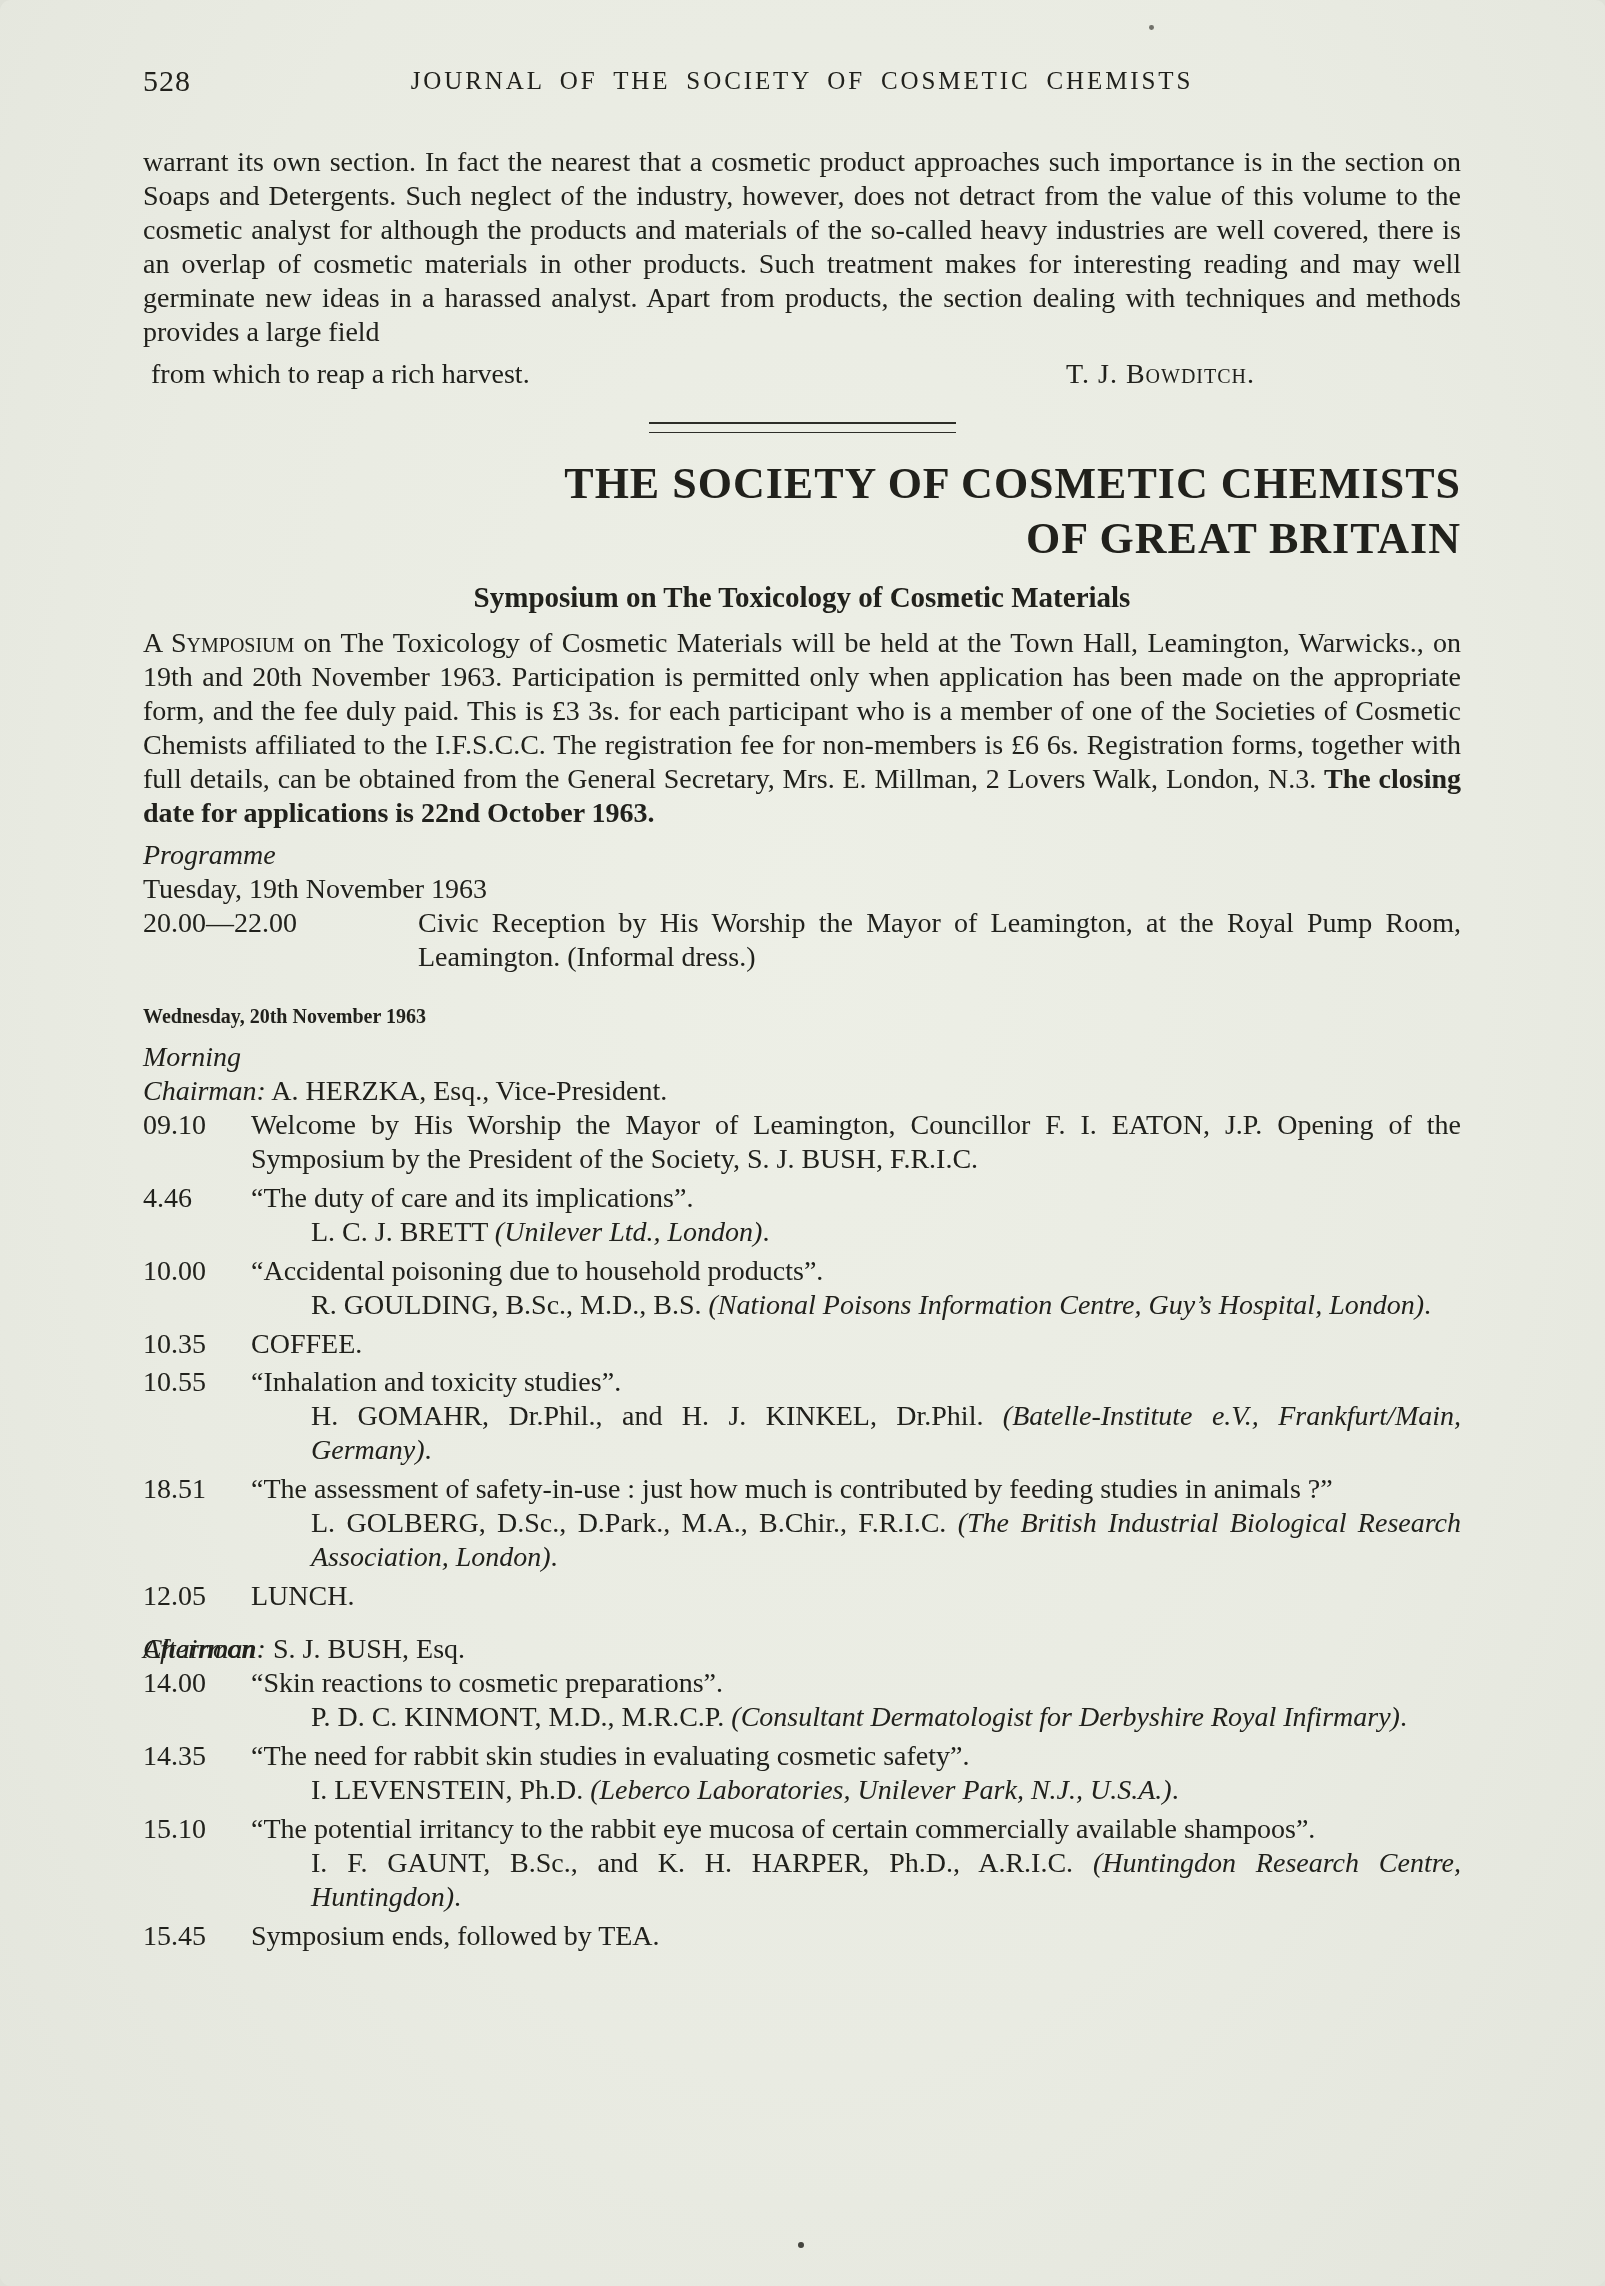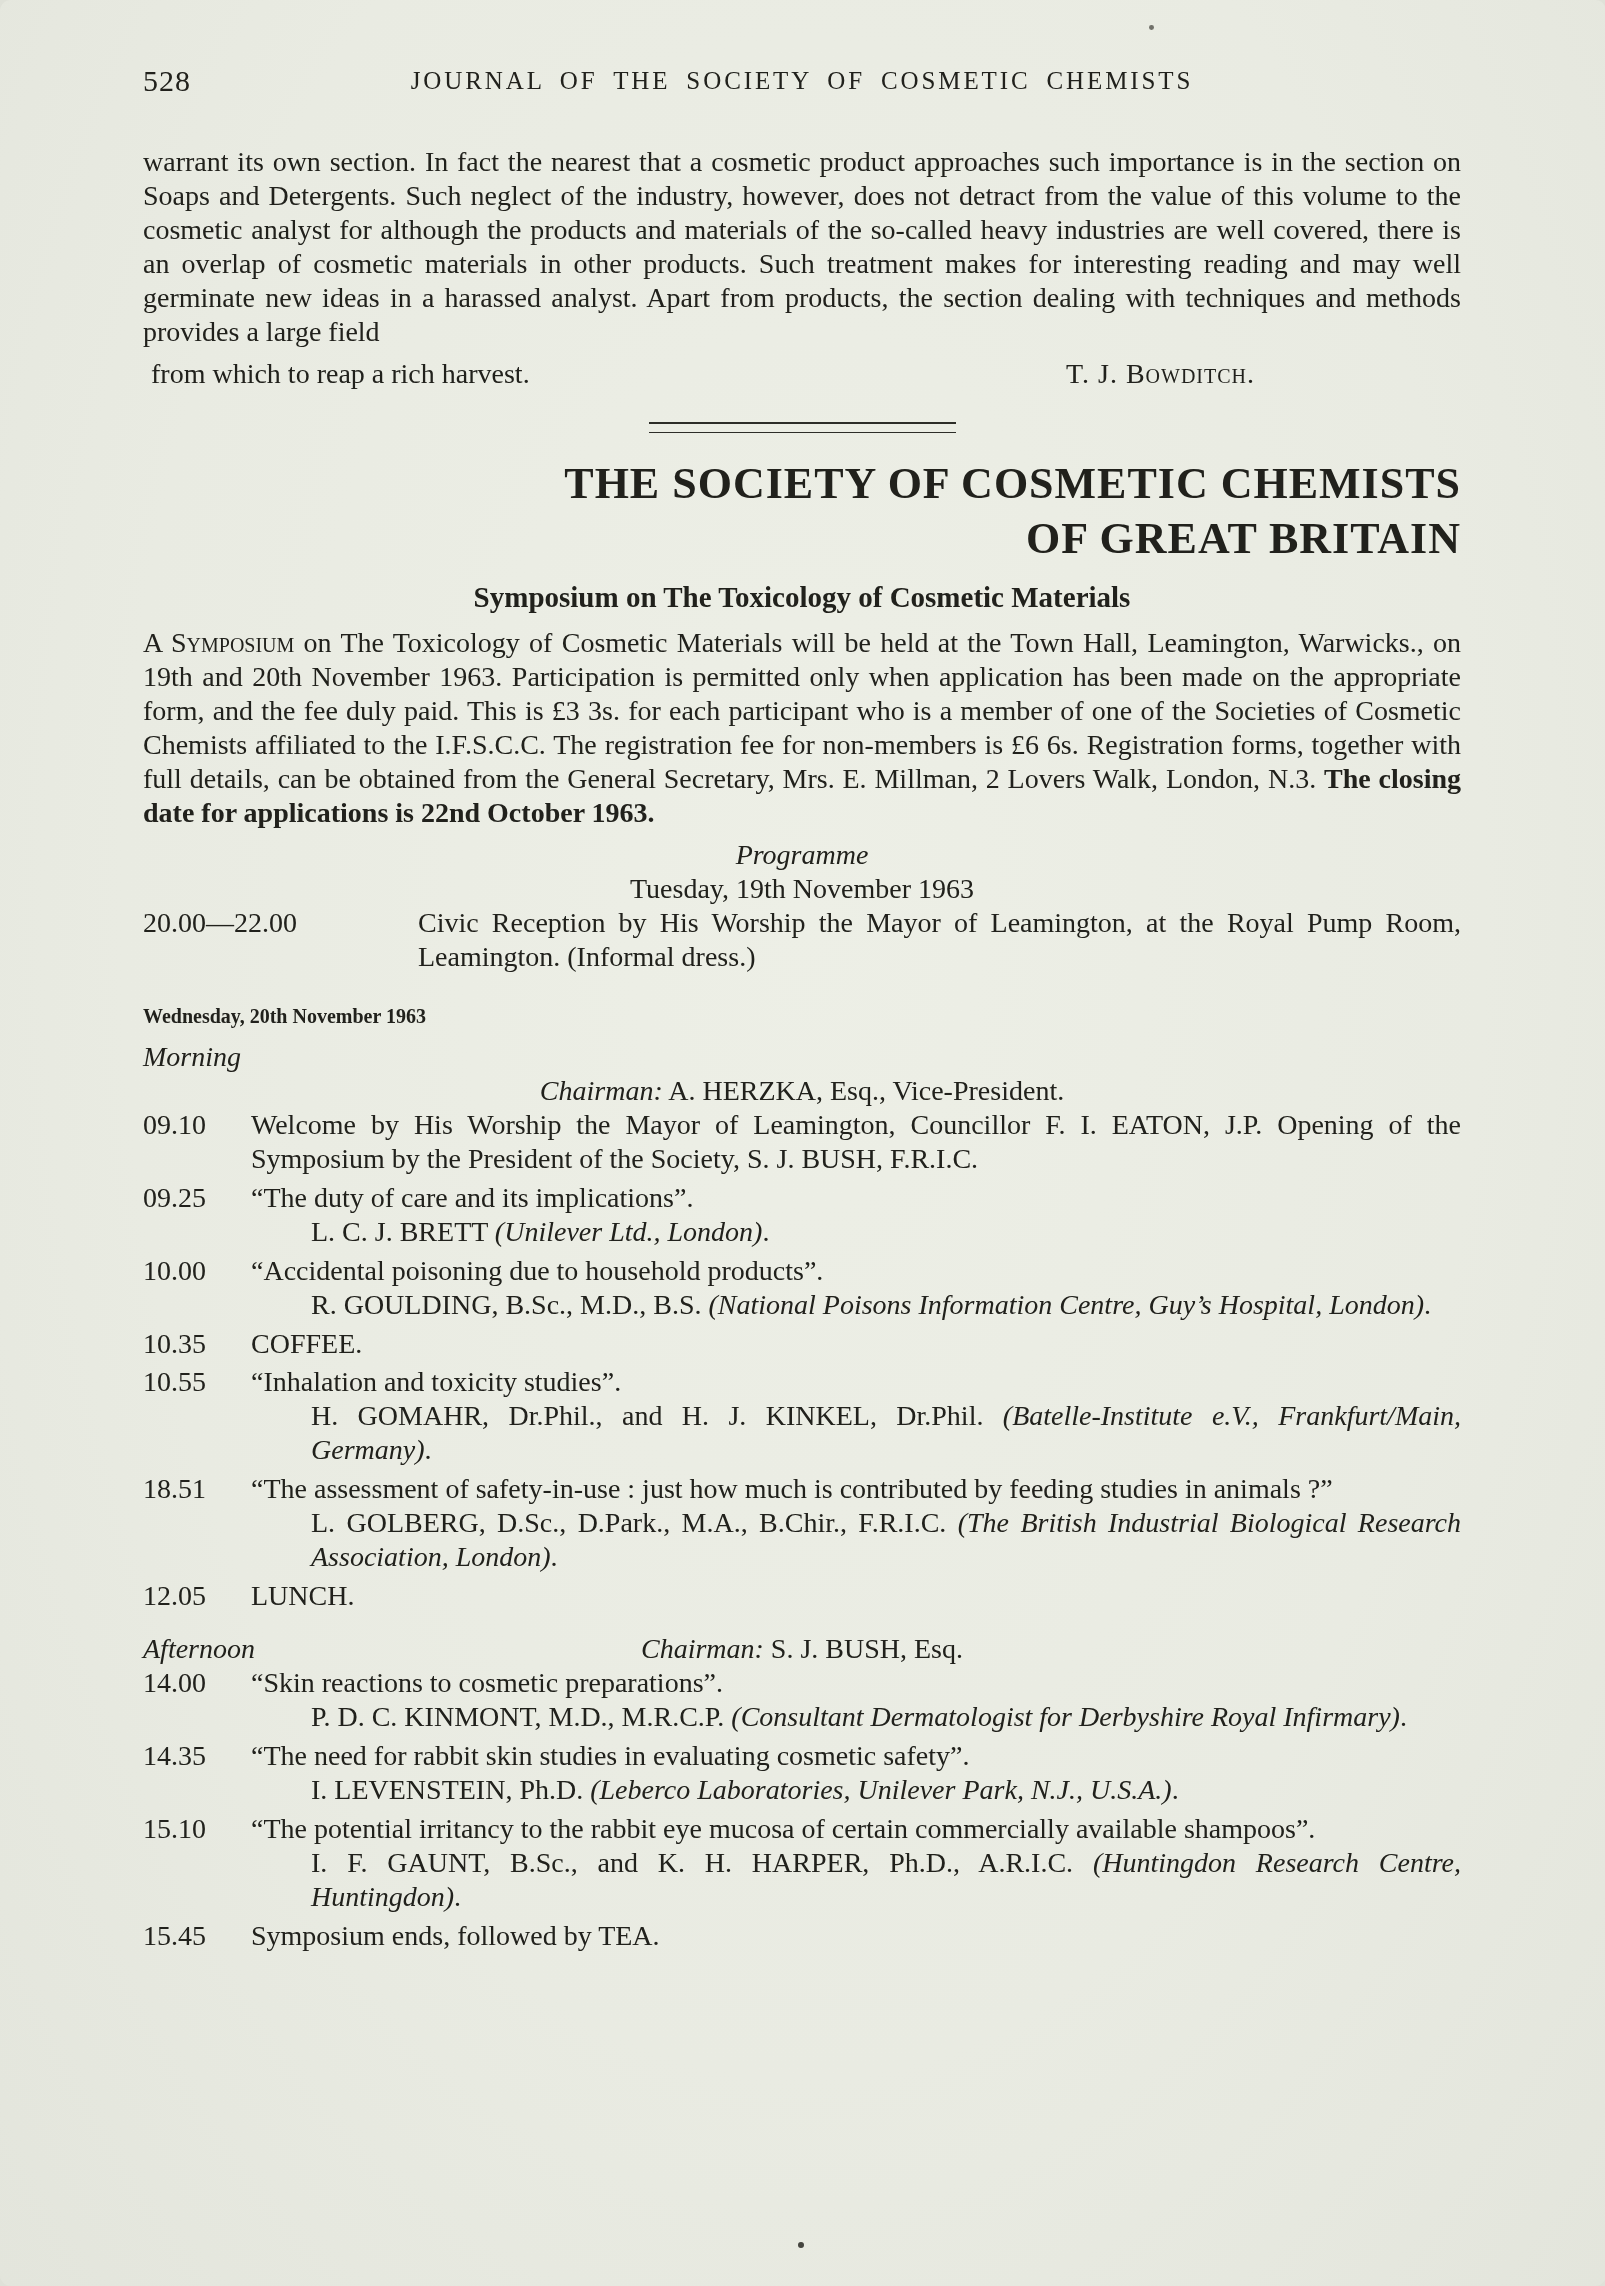--- a/index.html
+++ b/index.html
@@ -29,21 +29,21 @@
   .divider {
     width: 307px; height: 7.7px;
     margin: 31px auto 23px auto;
     border-top: 2.9px solid #2d2d28;
     border-bottom: 1.9px solid #2d2d28;
   }
 
   .title { text-align: right; font-weight: bold; font-size: 44px; line-height: 55px; letter-spacing: 1px; margin: 0; }
   .subtitle { text-align: center; font-weight: bold; font-size: 29px; line-height: 37px; margin: 13.5px 0 9.7px 0; }
 
-  .center { text-align: center; margin: 0; }
+  .center { margin: 0; }
   .wed-heading { text-align: left; font-weight: bold; font-size: 20px; margin: 25px 0 7.7px 0; }
   .programme-label { margin-top: 7.7px; }
   .side-label-row { position: relative; margin-top: 19.3px; }
   .side-label { position: absolute; left: 0; top: 0; font-style: italic; }
 
   .sched { position: relative; padding-left: 108px; margin: 0 0 4.8px 0; }
   .sched-wide { padding-left: 275px; }
   .sched .time { position: absolute; left: 0; top: 0; }
   .sched .ibody { text-align: justify; margin: 0; }
   .sched .speaker { margin: 0; padding-left: 60px; text-align: justify; }
@@ -104,21 +104,21 @@
     </div>
 
     <p class="center"><em>Chairman:</em><span> A. HERZKA, Esq., Vice-President.</span></p>
 
     <div class="sched">
       <span class="time">09.10</span>
       <p class="ibody">Welcome by His Worship the Mayor of Leamington, Councillor F. I. EATON, J.P. Opening of the Symposium by the President of the Society, S. J. BUSH, F.R.I.C.</p>
     </div>
 
     <div class="sched">
-      <span class="time">09.25</span>
+      <span class="time">4.46</span>
       <p class="ibody">“The duty of care and its implications”.</p>
       <p class="speaker"><span>L. C. J. BRETT </span><em>(Unilever Ltd., London)</em><span>.</span></p>
     </div>
 
     <div class="sched">
       <span class="time">10.00</span>
       <p class="ibody">“Accidental poisoning due to household products”.</p>
       <p class="speaker"><span>R. GOULDING, B.Sc., M.D., B.S. </span><em>(National Poisons Information Centre, Guy’s Hospital, London)</em><span>.</span></p>
     </div>
 

